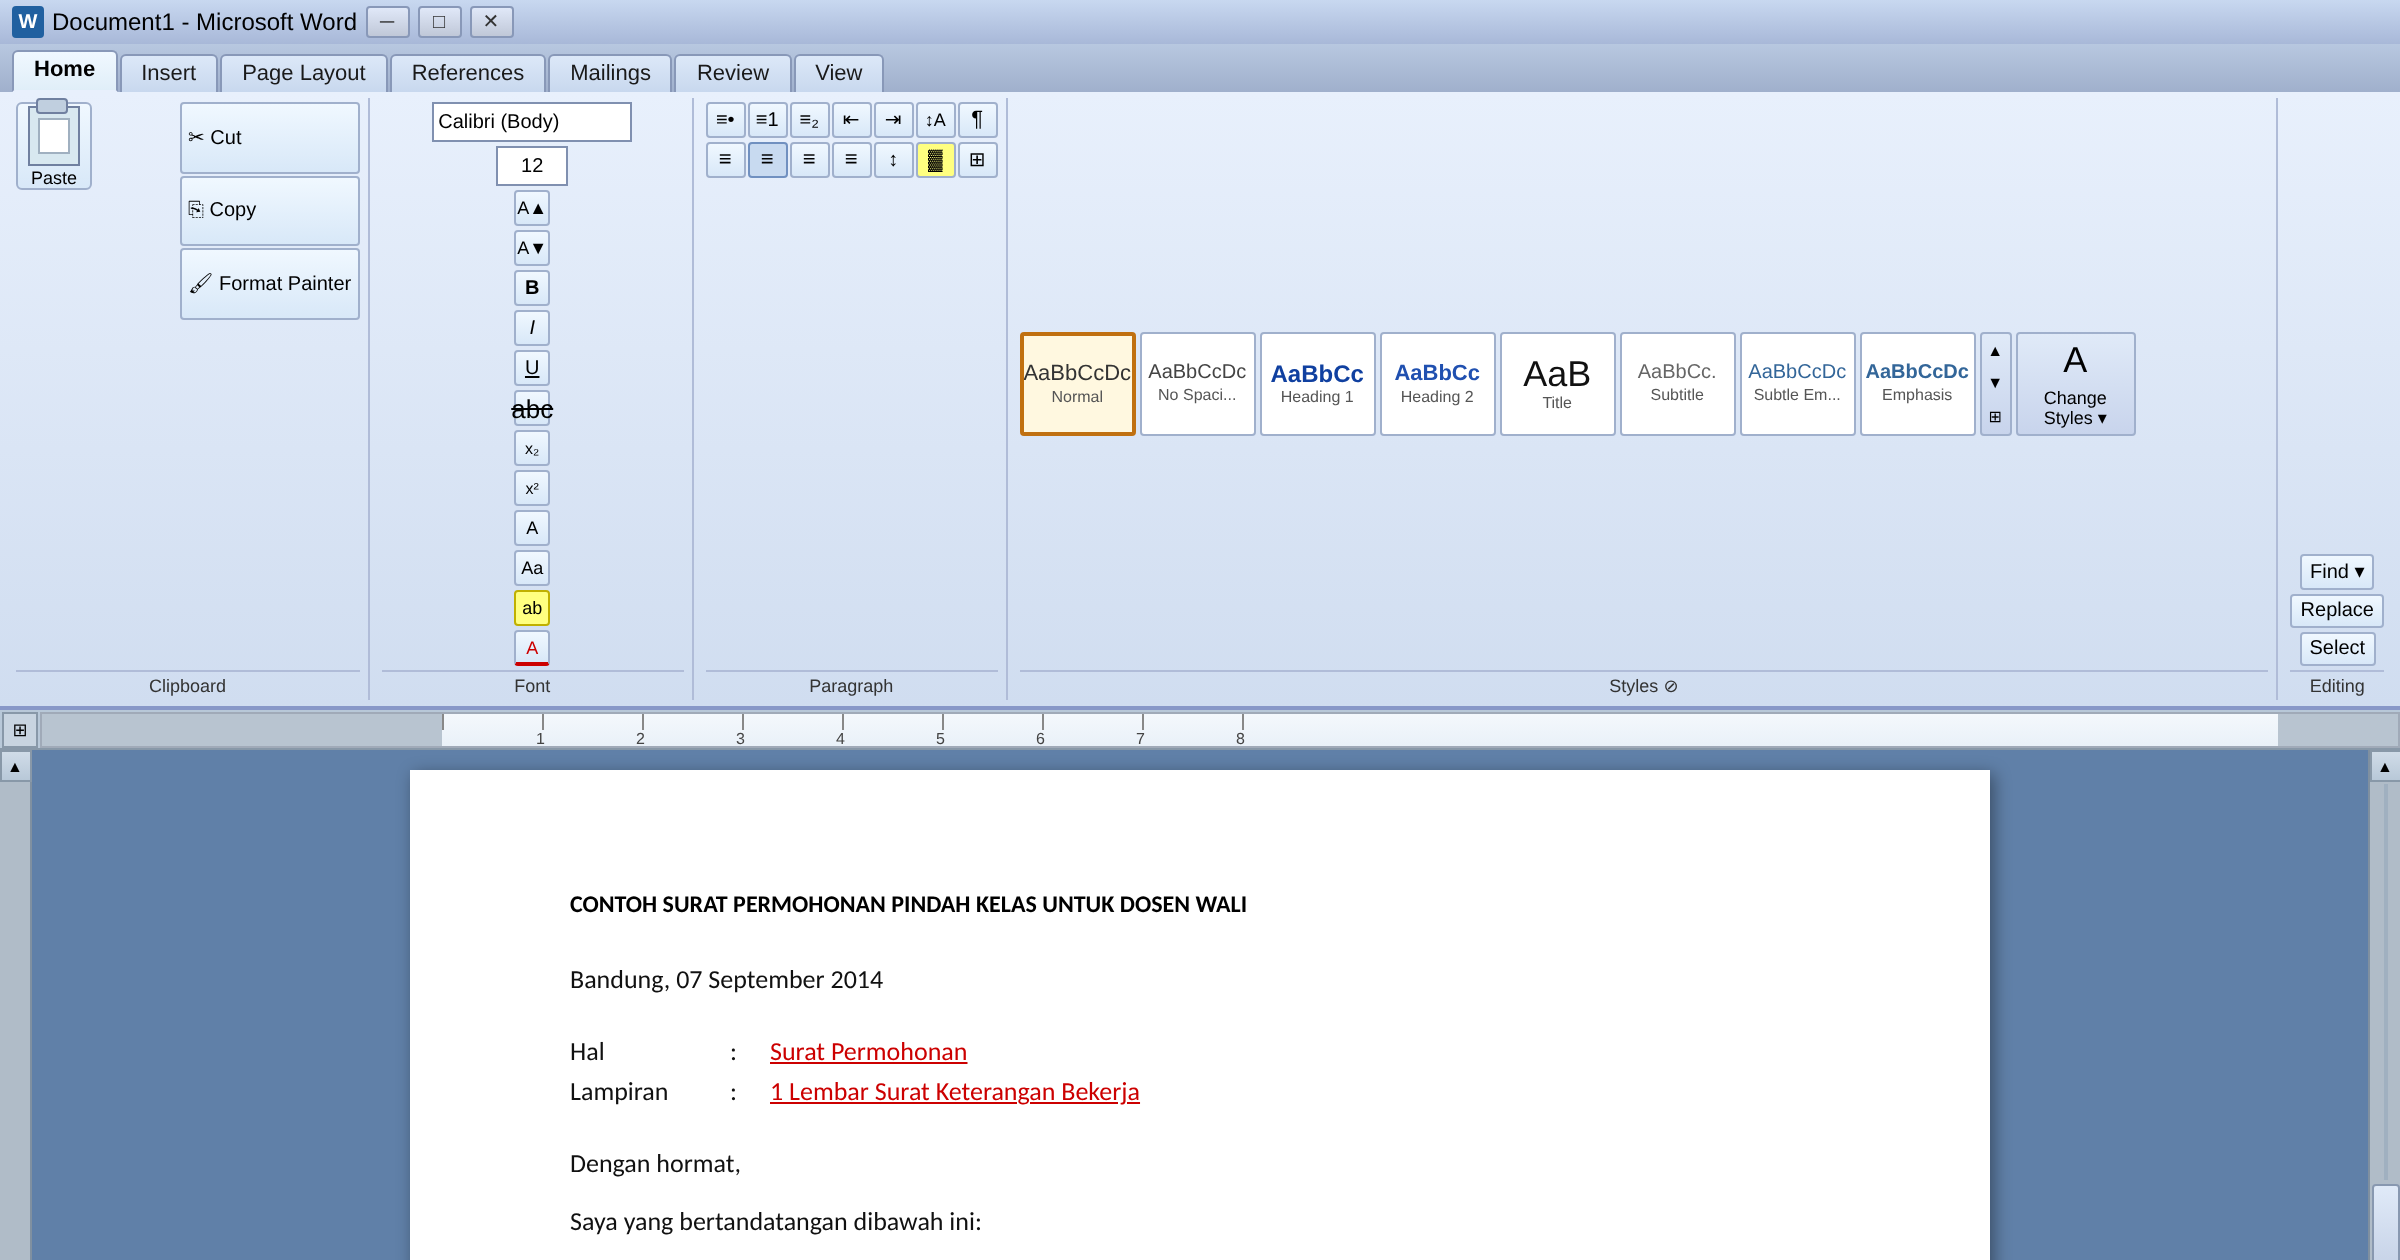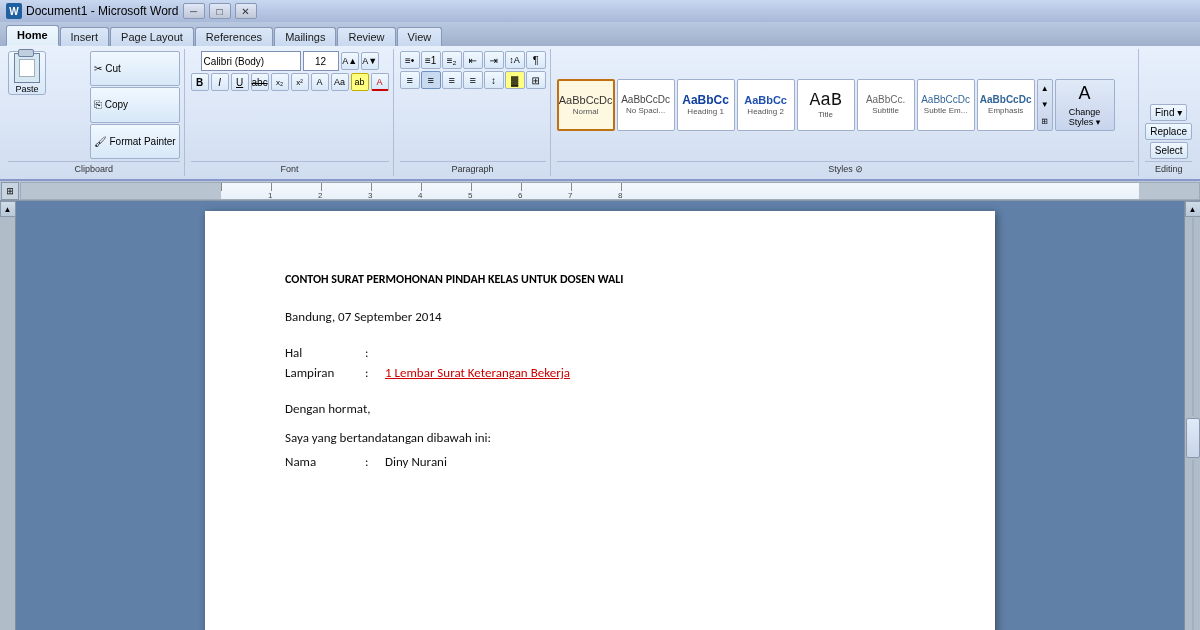--- a/index.html
+++ b/index.html
@@ -135,21 +135,21 @@
       font-size: 10px;
       padding: 0 2px;
     }
     .size-selector {
       width: 36px; height: 20px;
       border: 1px solid #8090b0;
       background: white;
       font-size: 10px;
       text-align: center;
     }
-    .font-row { display: flex; gap: 2px; align-items: center; }
+    .font-row { display: flex; gap: 2px; align-items: center; flex-direction: column; }
     .font-format-btn {
       width: 18px; height: 18px;
       background: linear-gradient(to bottom, #f0f8ff, #d8e8f8);
       border: 1px solid #a0b0cc;
       border-radius: 2px;
       display: flex; align-items: center; justify-content: center;
       font-size: 10px;
       cursor: pointer;
     }
     .font-format-btn.bold { font-weight: bold; }
@@ -184,21 +184,21 @@
       padding: 2px;
       overflow: hidden;
     }
     .style-item.active { border: 2px solid #c07010; background: #fff8e0; }
     .style-text { font-size: 12px; color: #333; line-height: 1; }
     .style-label { font-size: 8px; color: #555; text-align: center; margin-top: 1px; }
     .style-item:nth-child(1) .style-text { font-size: 11px; }
     .style-item:nth-child(2) .style-text { font-size: 10px; color: #444; }
     .style-item:nth-child(3) .style-text { font-size: 12px; font-weight: bold; color: #1040a0; }
     .style-item:nth-child(4) .style-text { font-size: 12px; font-weight: bold; color: #1040a0; }
-    .style-item:nth-child(5) .style-text { font-size: 16px; color: #333; font-family: Liberation Mono, monospace; }
+    .style-item:nth-child(5) .style-text { font-size: 16px; color: #333; }
     .style-item:nth-child(6) .style-text { font-size: 11px; color: #555; }
     .style-item:nth-child(7) .style-text { font-size: 10px; color: #336699; }
     .style-item:nth-child(8) .style-text { font-size: 10px; font-weight: bold; color: #336699; }
     .styles-scroll-btn {
       width: 16px;
       height: 52px;
       background: linear-gradient(to bottom, #e0eaf8, #c8d4ec);
       border: 1px solid #a0b0cc;
       border-radius: 2px;
       display: flex; flex-direction: column; align-items: center; justify-content: space-around;
@@ -447,21 +447,21 @@
         <div class="font-row">
           <input class="font-selector" type="text" style="font-size: 10px;" value="Calibri (Body)">
           <input class="size-selector" type="text" value="12" style="">
           <div class="font-format-btn" style="font-size:9px;">A▲</div>
           <div class="font-format-btn" style="font-size:9px;">A▼</div>
         </div>
         <div class="font-row">
           <div class="font-format-btn bold">B</div>
           <div class="font-format-btn italic">I</div>
           <div class="font-format-btn underline">U</div>
-          <div class="font-format-btn" style="text-decoration:line-through;font-size:10px;">abc</div>
+          <div class="font-format-btn" style="text-decoration:line-through;font-size:13px;">abc</div>
           <div class="font-format-btn" style="font-size:8px;">x₂</div>
           <div class="font-format-btn" style="font-size:8px;">x²</div>
           <div class="font-format-btn" style="font-size:9px;">A</div>
           <div class="font-format-btn" style="font-size:9px;">Aa</div>
           <div class="font-format-btn" style="font-size:9px;background:#ffff80;border-color:#c0b000;">ab</div>
           <div class="font-format-btn" style="font-size:9px;color:#cc0000;border-bottom:2px solid #cc0000;">A</div>
         </div>
       </div>
       <div class="ribbon-group-label">Font</div>
     </div>
@@ -603,20 +603,21 @@
       <div class="doc-title">CONTOH SURAT PERMOHONAN PINDAH KELAS UNTUK DOSEN WALI</div>
 
       <div class="doc-section">
         <div>Bandung, 07 September 2014</div>
       </div>
 
       <div class="doc-section">
         <div class="doc-field-row">
           <span class="doc-field-label">Hal</span>
           <span class="doc-field-colon">:</span>
+          <span class="doc-field-value doc-underline">Surat Permohonan</span>
         </div>
         <div class="doc-field-row">
           <span class="doc-field-label">Lampiran</span>
           <span class="doc-field-colon">:</span>
           <span class="doc-field-value doc-underline">1 Lembar Surat Keterangan Bekerja</span>
         </div>
       </div>
 
 
       <div class="doc-section">

